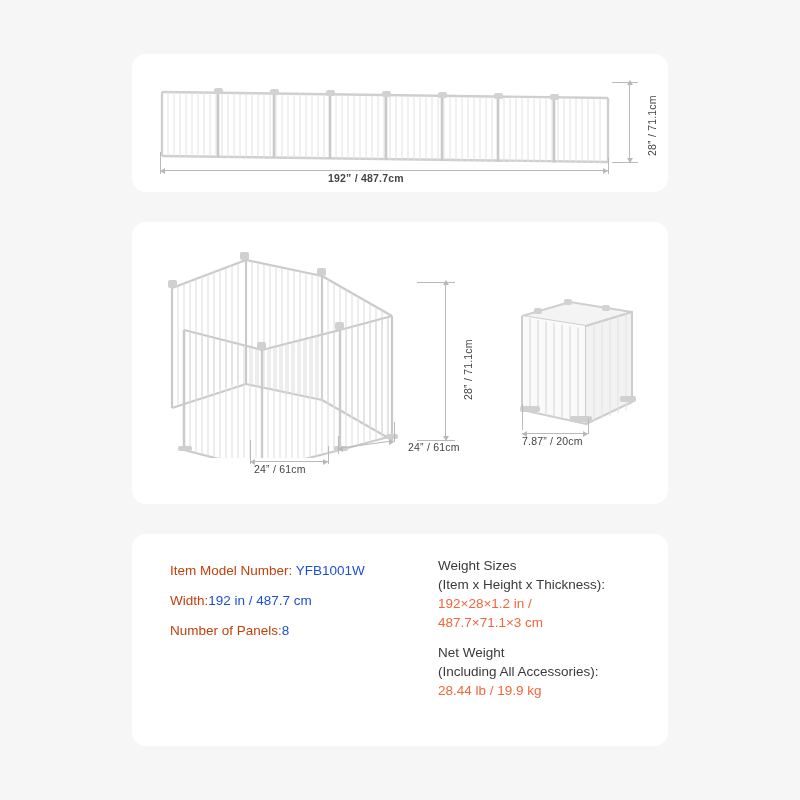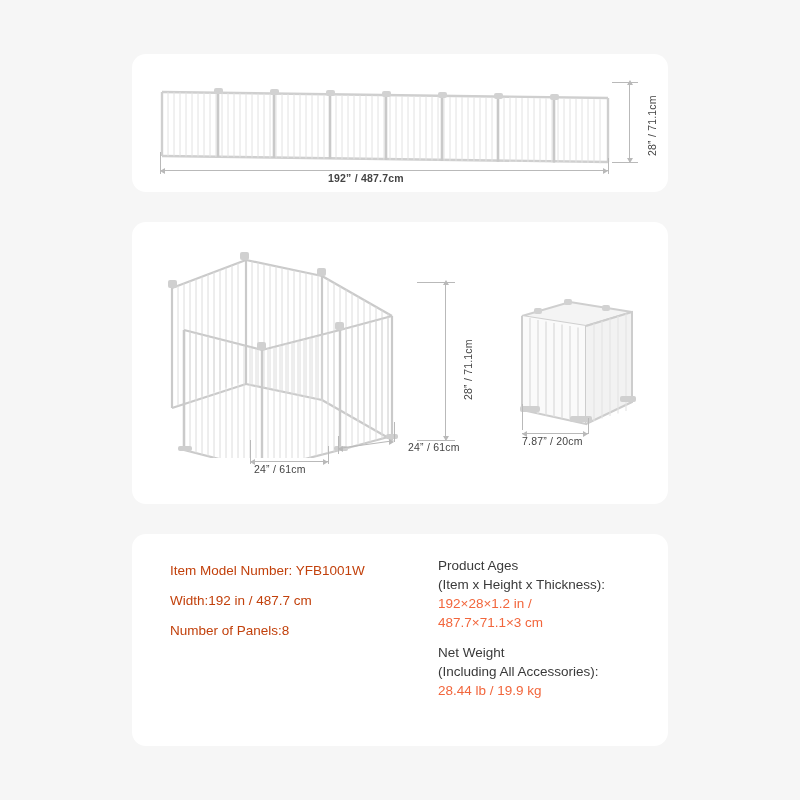--- a/index.html
+++ b/index.html
@@ -82,21 +82,21 @@
     position: absolute;
     font-size: 13.5px;
     line-height: 30px;
     color: #3a3a3a;
   }
   #spec-left  { left: 170px; top: 556px; width: 250px; }
   #spec-right { left: 438px; top: 556px; width: 215px; line-height: 19px; }
 
   .spec-row { white-space: nowrap; }
   .spec-key { color: #c2410c; }
-  .spec-val { color: #c2410c; }
+  .spec-val { color: #1d4ed8; }
 
   #spec-right .group { margin-bottom: 11px; }
   #spec-right .group .lbl { display: block; color: #3a3a3a; }
   #spec-right .group .val { display: block; color: #f2663c; }
 </style>
 </head>
 <body>
 
 <div class="page">
 
@@ -431,21 +431,21 @@
     <div class="spec-row">
       <span class="spec-key">Width:</span><span class="spec-val">192 in / 487.7 cm</span>
     </div>
     <div class="spec-row">
       <span class="spec-key">Number of Panels:</span><span class="spec-val">8</span>
     </div>
   </div>
 
   <div class="spec-col" id="spec-right">
     <div class="group">
-      <span class="lbl">Product Ages</span>
+      <span class="lbl">Weight Sizes</span>
       <span class="lbl">(Item x Height x Thickness):</span>
       <span class="val">192×28×1.2 in /</span>
       <span class="val">487.7×71.1×3 cm</span>
     </div>
     <div class="group">
       <span class="lbl">Net Weight</span>
       <span class="lbl">(Including All Accessories):</span>
       <span class="val">28.44 lb / 19.9 kg</span>
     </div>
   </div>

